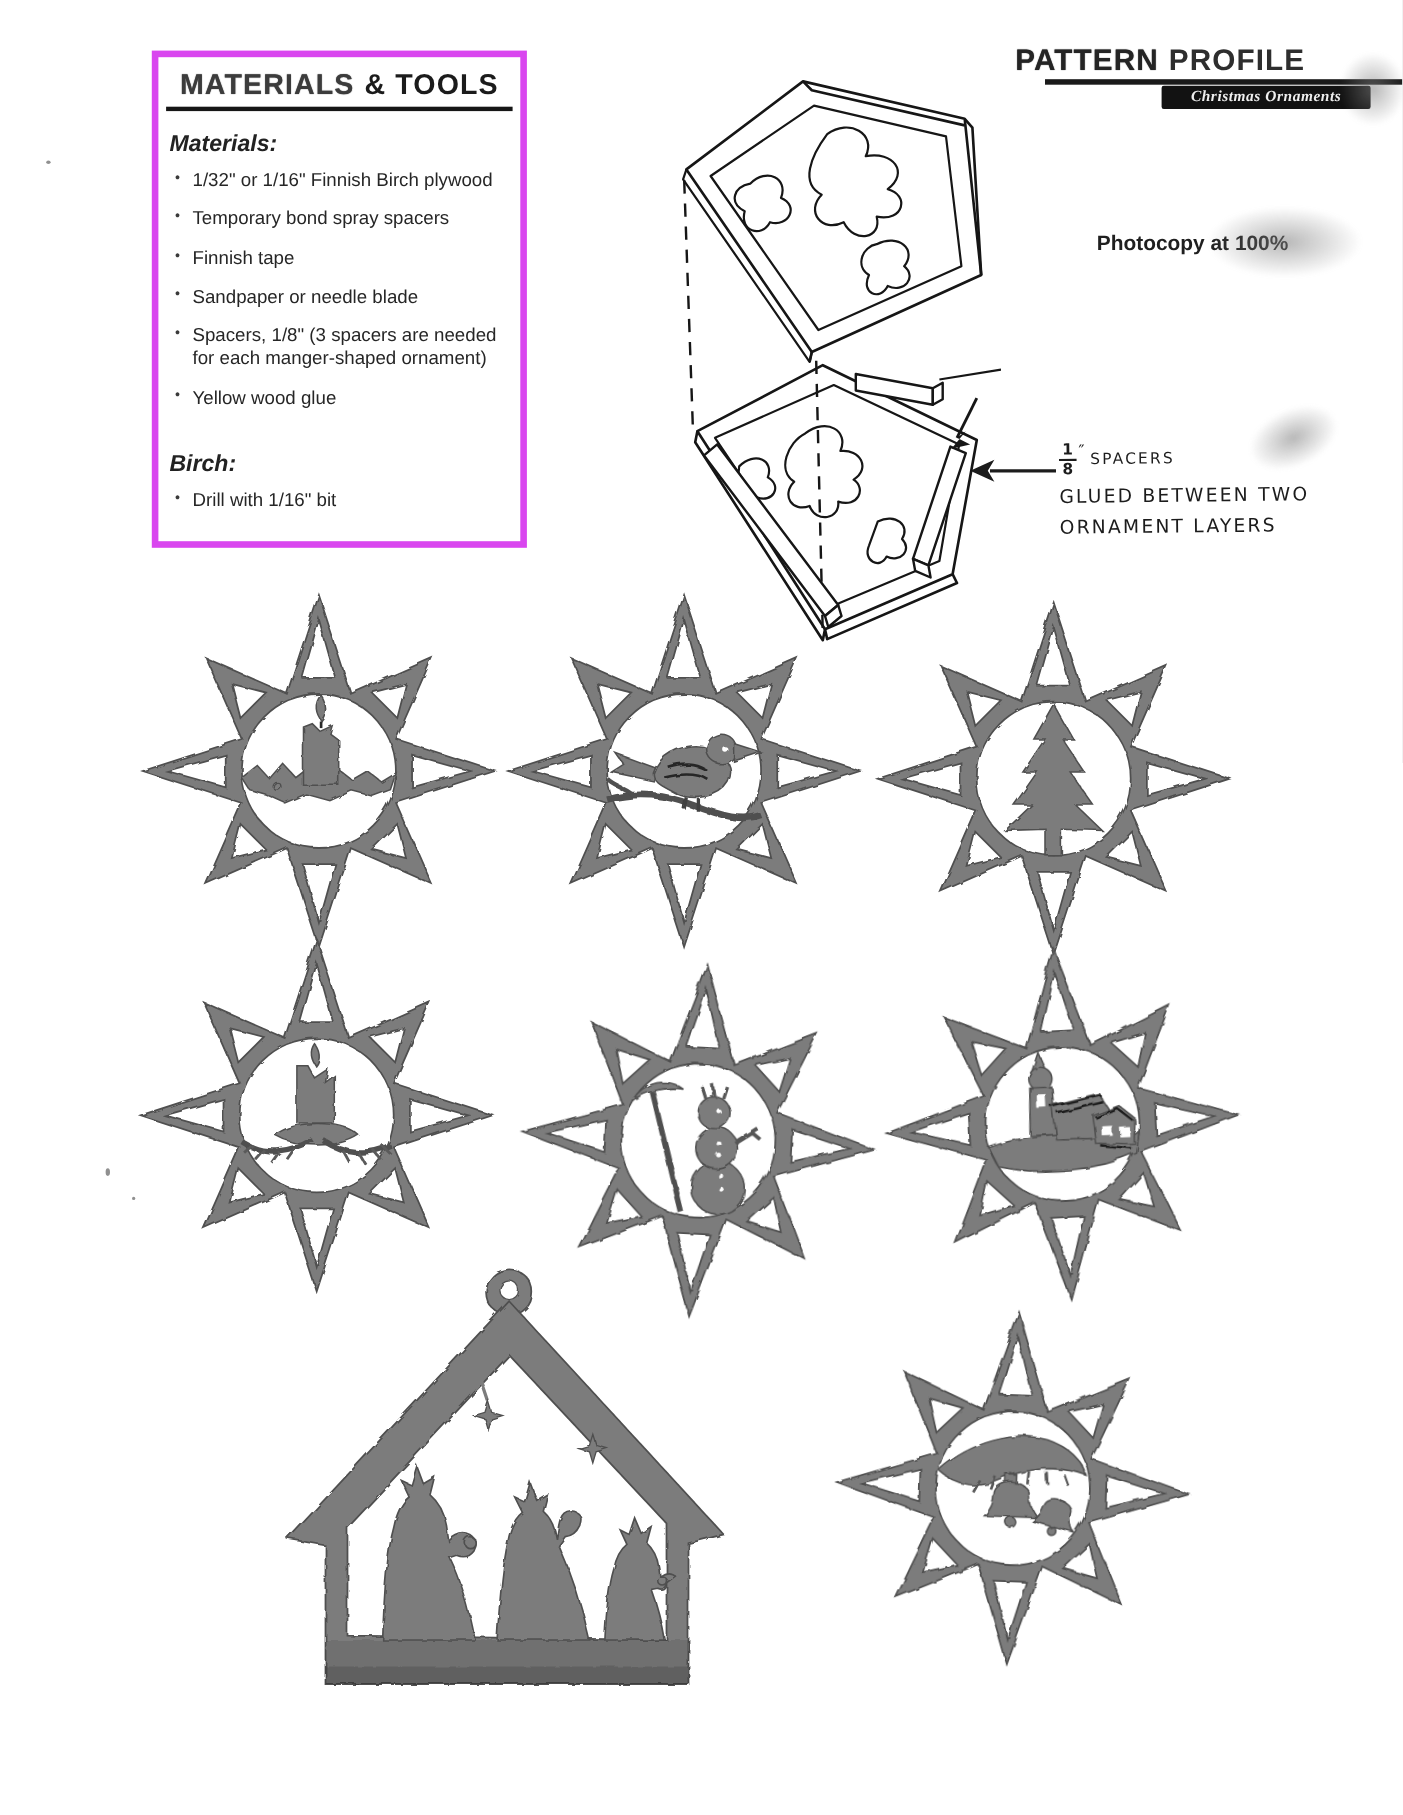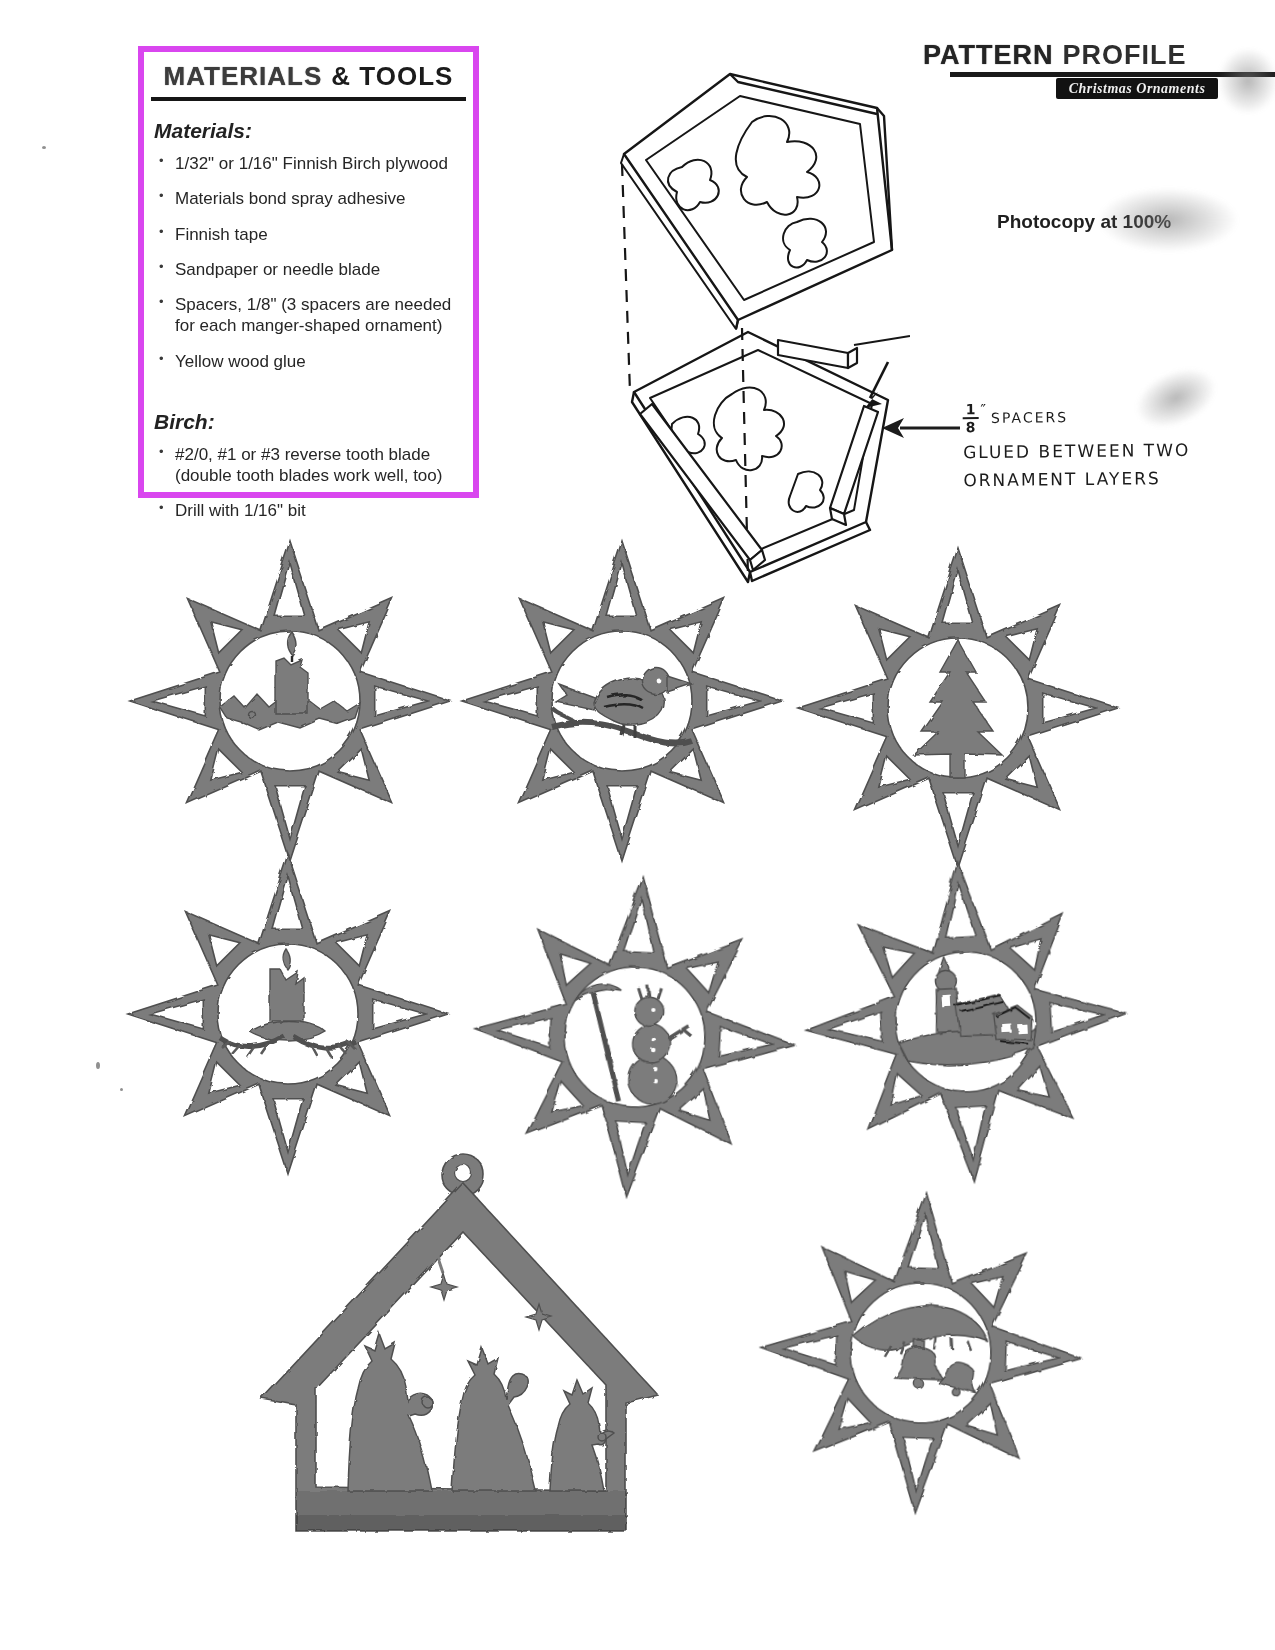--- a/index.html
+++ b/index.html
@@ -21,21 +21,21 @@
               margin-bottom:14px;color:#262626;}
   .mt-list li::before{content:"•";position:absolute;left:5px;top:0;font-size:13px;color:#3a3a3a;}
   .mt-gap{height:16px;}
 
   
   .brand{position:absolute;left:923px;top:40px;white-space:nowrap;}
   .brand-primary{font-size:27px;font-weight:900;letter-spacing:1px;color:#242424;
                  text-shadow:0 0 1px #444;}
   .brand-secondary{font-size:27px;font-weight:600;letter-spacing:1px;color:#2e2e2e;margin-left:9px;}
   .brand-rule{position:absolute;left:950px;top:72px;width:325px;height:5px;background:#1a1a1a;}
-  .series-badge{position:absolute;left:1056px;top:78px;width:162px;height:21px;background:#121212;
+  .series-badge{position:absolute;left:1056px;top:78px;width:190px;height:21px;background:#121212;
                 color:#efefef;font-family:"Liberation Serif",serif;font-style:italic;font-weight:700;
                 font-size:14px;line-height:21px;text-align:center;border-radius:2px;letter-spacing:.5px;}
   .photocopy{position:absolute;left:997px;top:211px;font-size:19px;font-weight:600;color:#1f1f1f;}
 
   
   .note{position:absolute;left:963px;top:401px;font-family:"DejaVu Sans",sans-serif;color:#1c1c1c;
         transform:rotate(-.6deg);}
   .note-line1{display:flex;align-items:center;gap:5px;}
   .frac{display:inline-block;text-align:center;font-size:14px;font-weight:700;line-height:1;}
   .frac-top{display:block;border-bottom:2px solid #1c1c1c;padding:0 3px 1px 3px;}
@@ -157,30 +157,29 @@
   </svg>
 
   <div class="mt-box">
     <div class="mt-head">
       <span class="mt-title-primary">MATERIALS</span><span class="mt-title-secondary">&amp; TOOLS</span>
     </div>
     <div class="mt-body">
       <div class="mt-subhead">Materials:</div>
       <ul class="mt-list">
         <li>1/32" or 1/16" Finnish Birch plywood</li>
-        <li>Materials bond spray adhesive</li>
+        <li>Temporary bond spray spacers</li>
         <li>Finnish tape</li>
         <li>Sandpaper or needle blade</li>
         <li>Spacers, 1/8" (3 spacers are needed for each manger-shaped ornament)</li>
         <li>Yellow wood glue</li>
       </ul>
       <div class="mt-gap"></div>
       <div class="mt-subhead">Birch:</div>
       <ul class="mt-list">
-        <li>#2/0, #1 or #3 reverse tooth blade (double tooth blades work well, too)</li>
         <li>Drill with 1/16" bit</li>
       </ul>
     </div>
   </div>
 
   <div class="brand">
     <span class="brand-primary">PATTERN</span><span class="brand-secondary">PROFILE</span>
   </div>
   <div class="brand-rule"></div>
   <div class="series-badge">Christmas Ornaments</div>

